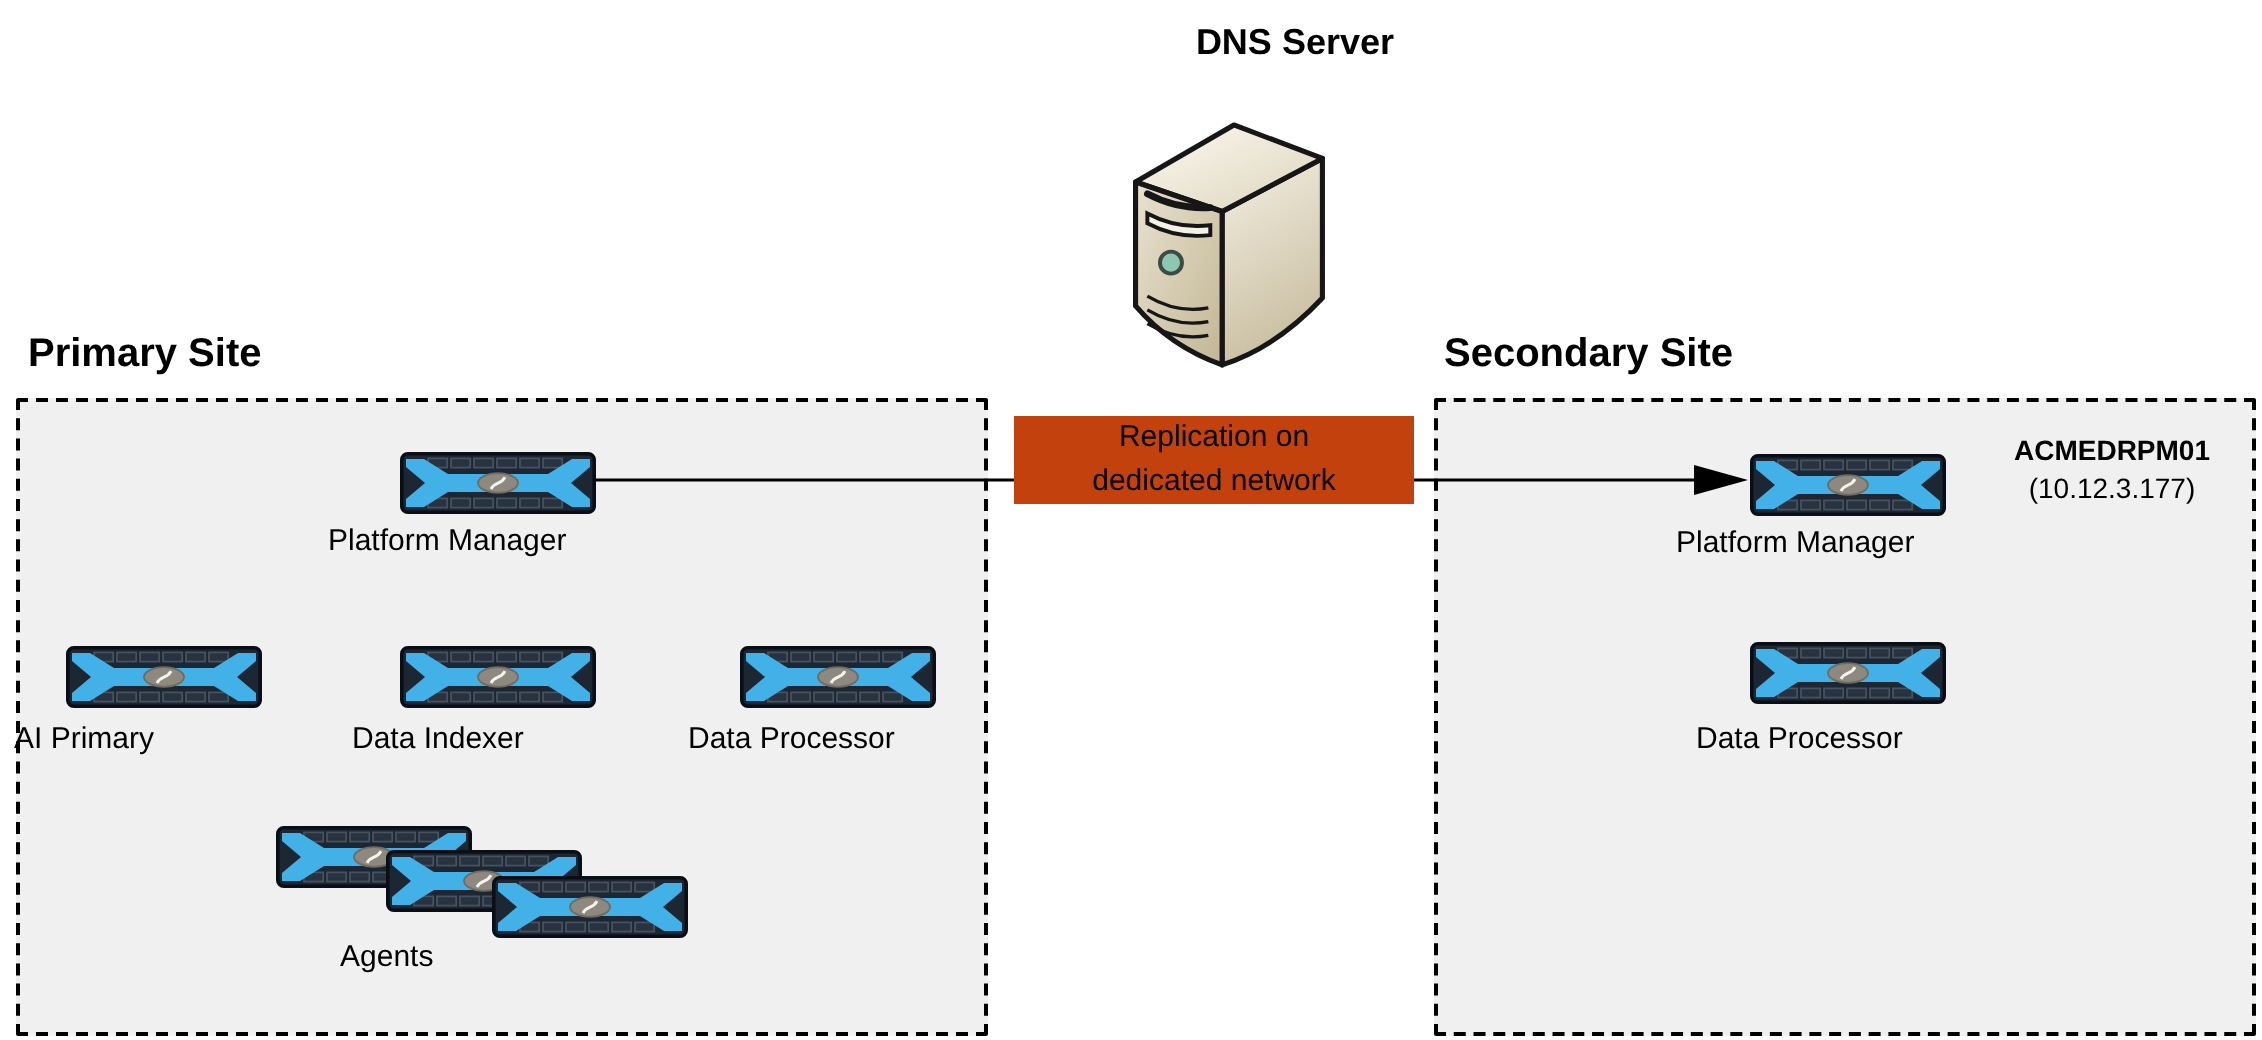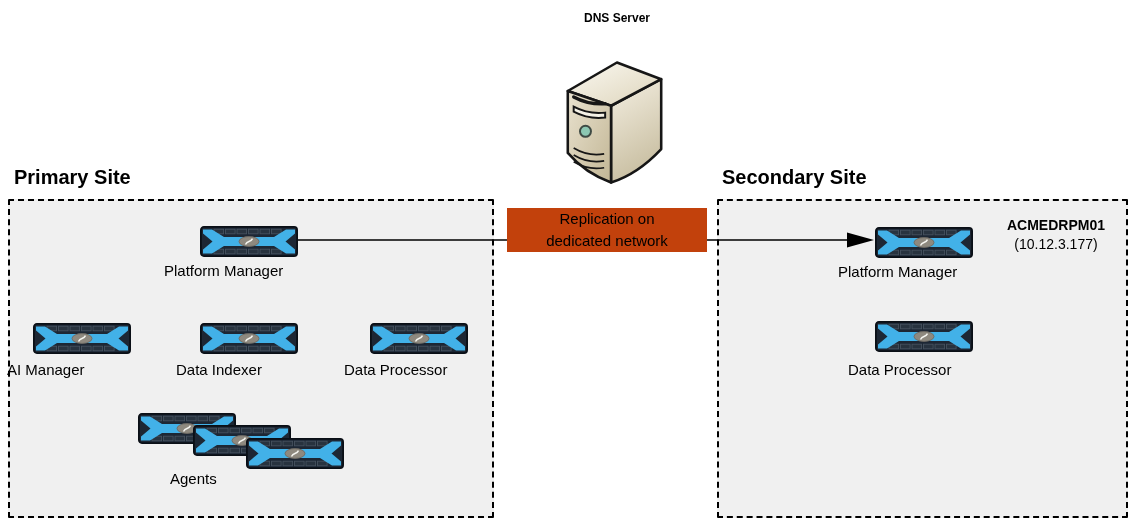--- a/index.html
+++ b/index.html
@@ -9,21 +9,21 @@
   }
   .site-box {
     position:absolute; background:#f0f0f0; border:2px dashed #000;
     box-sizing:border-box; border-radius:1px;
   }
   .site-title {
     position:absolute; font-size:20px; font-weight:bold; white-space:nowrap;
     letter-spacing:0px;
   }
   .dns-title {
-    position:absolute; font-size:12px; font-weight:bold; text-align:center;
+    position:absolute; font-size:18px; font-weight:bold; text-align:right;
     white-space:nowrap;
   }
   .node-label {
     position:absolute; font-size:15px; text-align:left; white-space:nowrap;
   }
   .host-label {
     position:absolute; text-align:center; font-size:14px; line-height:19px;
     white-space:nowrap;
   }
   .host-label .host-name { font-weight:bold; display:block; }
@@ -128,21 +128,21 @@
       <rect x="60" y="23.2" width="9.6" height="4.6"></rect>
       <rect x="71.5" y="23.2" width="9.6" height="4.6"></rect>
     </g>
     <path d="M3,3.5 L12,3.5 L24,11 L74,11 L86,3.5 L95,3.5 L95,27.5 L86,27.5 L74,20 L24,20 L12,27.5 L3,27.5 Z" fill="#42b1e8"></path>
     <path d="M3,7.5 L12.5,15.5 L3,23.5 Z" fill="#1d2734"></path>
     <path d="M95,7.5 L85.5,15.5 L95,23.5 Z" fill="#1d2734"></path>
     <ellipse cx="49" cy="15.5" rx="10" ry="4.9" fill="#8e897f" stroke="#6f6b63" stroke-width="0.9"></ellipse>
     <path d="M45.5,18.5 C47.5,14.5 50.5,16.6 52.5,12.6" stroke="#f4f4ef" stroke-width="1.5" fill="none"></path>
   </svg>
 </div>
-  <div class="node-label" style="left:7px; top:361px; width:150px;">AI Manager</div>
+  <div class="node-label" style="left:7px; top:361px; width:150px;">AI Primary</div>
 
   <div class="appliance" style="left:200px; top:323px;">
   <svg viewBox="0 0 98 31" aria-hidden="true">
     <rect x="0.9" y="0.9" width="96.2" height="29.2" rx="3" fill="#1d2734" stroke="#0a0f16" stroke-width="1.8"></rect>
     <g fill="#28333f" stroke="#46525f" stroke-width="0.9">
       <rect x="14" y="3.2" width="9.6" height="4.6"></rect>
       <rect x="25.5" y="3.2" width="9.6" height="4.6"></rect>
       <rect x="37" y="3.2" width="9.6" height="4.6"></rect>
       <rect x="48.5" y="3.2" width="9.6" height="4.6"></rect>
       <rect x="60" y="3.2" width="9.6" height="4.6"></rect>

